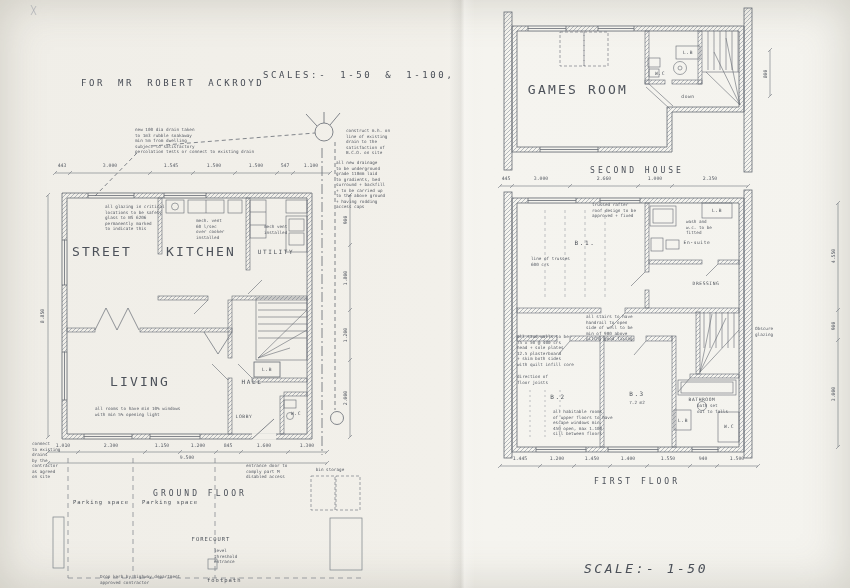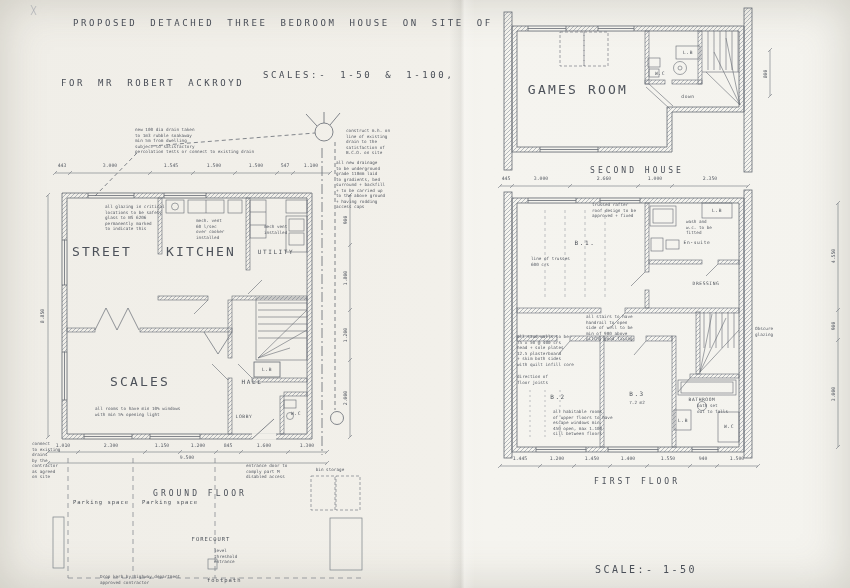--- a/index.html
+++ b/index.html
@@ -17,21 +17,21 @@
   .c{transform:translate(-50%,-50%);}
   .rot{transform:translate(-50%,-50%) rotate(-90deg);}
   .fs-title{font-size:9px;letter-spacing:2.6px;word-spacing:5px;color:#484d56;}
   .fs-floor{font-size:8px;letter-spacing:3px;color:#4a4f58;}
   .fs-room{font-size:13px;letter-spacing:2.2px;}
   .fs-room-m{font-size:6px;letter-spacing:1.6px;}
   .fs-room-s{font-size:4.6px;letter-spacing:.6px;}
   .fs-note{font-size:4.3px;letter-spacing:0;line-height:1.28;color:#565b64;}
   .fs-dim{font-size:4.8px;letter-spacing:0;color:#565b64;white-space:nowrap;}
   .fs-site{font-size:5.5px;letter-spacing:1px;}
-  .fs-scale{font-size:10px;letter-spacing:2.5px;color:#4a4f58;}
+  .fs-scale{font-size:13px;letter-spacing:2.5px;color:#4a4f58;font-style:italic;}
 </style>
 </head>
 <body>
 
 <div id="sheet">
 
   <svg class="linework" width="850" height="588" viewBox="0 0 850 588">
     <defs>
       <pattern id="hatch" width="4" height="4" patternUnits="userSpaceOnUse">
         <path d="M0,4 L4,0" stroke="#979da6" stroke-width="0.7"></path>
@@ -259,28 +259,27 @@
         <path d="M838,203 V447"></path>
         <path d="M836,205 L840,201 M836,312 L840,308 M836,342 L840,338 M836,449 L840,445"></path>
         <path d="M500,466 H758"></path>
         <path d="M498,468 L502,464 M538,468 L542,464 M572,468 L576,464 M608,468 L612,464 M645,468 L649,464 M688,468 L692,464 M715,468 L719,464 M756,468 L760,464"></path>
       </g>
     </g>
   </svg>
 
   <div class="seam"></div>
 
-  <div class="lbl fs-title" style="left:73px;top:18px">PROPOSED DETACHED THREE BEDROOM HOUSE ON SITE OF</div>
-  <div class="lbl fs-title" style="left:61px;top:78px">FOR MR ROBERT ACKROYD</div>
+  <div class="lbl fs-title" style="left:81px;top:78px">FOR MR ROBERT ACKROYD</div>
   <div class="lbl fs-title" style="left:263px;top:70px">SCALES:- 1-50 &amp; 1-100,</div>
 
   <div class="lbl c fs-room" style="left:102px;top:252px">STREET</div>
   <div class="lbl c fs-room" style="left:201px;top:252px">KITCHEN</div>
   <div class="lbl c fs-room-m" style="left:276px;top:252px">UTILITY</div>
-  <div class="lbl c fs-room" style="left:140px;top:382px">SCALES</div>
+  <div class="lbl c fs-room" style="left:140px;top:382px">LIVING</div>
   <div class="lbl c fs-room-m" style="left:252px;top:382px">HALL</div>
   <div class="lbl c fs-room-s" style="left:244px;top:417px">LOBBY</div>
   <div class="lbl c fs-room-s" style="left:296px;top:414px">W.C</div>
   <div class="lbl c fs-room-s" style="left:267px;top:370px">L.B</div>
 
   <div class="lbl fs-note" style="left:135px;top:127px">new 100 dia drain taken
 to 1m3 rubble soakaway
 min 5m from dwelling
 subject to satisfactory
 percolation tests or connect to existing drain</div>

